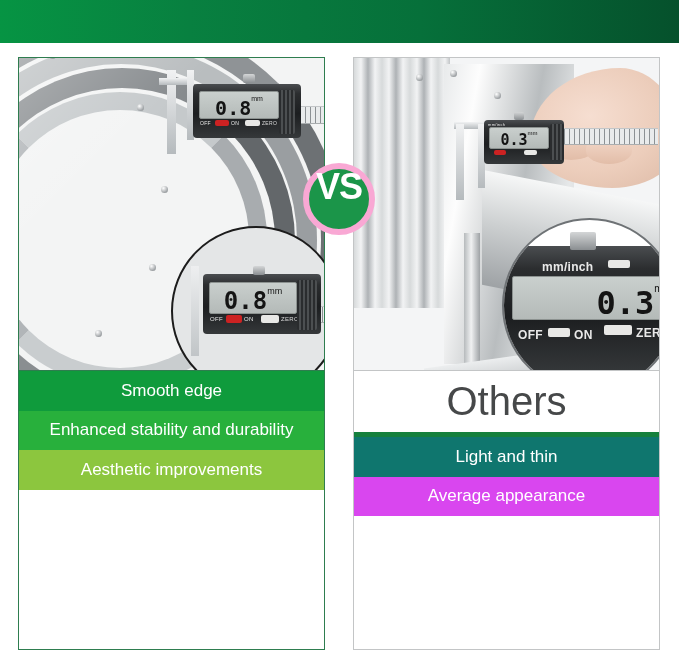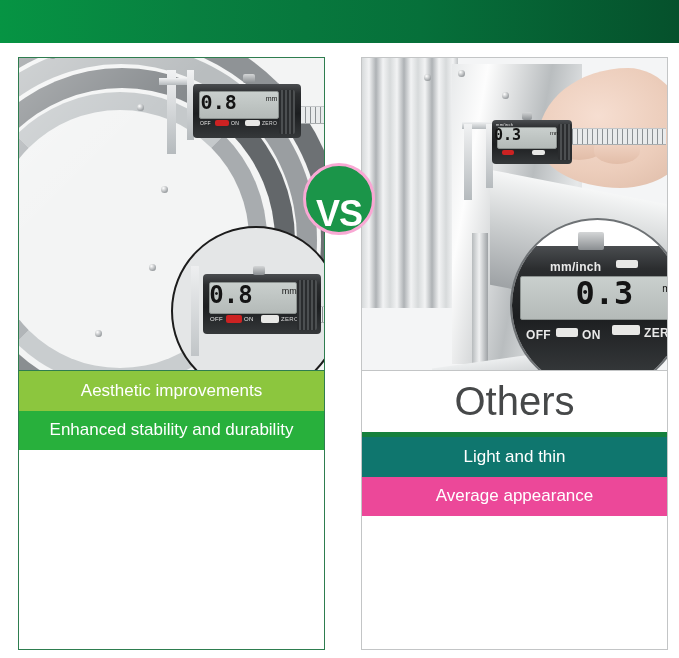--- a/index.html
+++ b/index.html
@@ -28,21 +28,21 @@
     position: absolute;
     top: 57px;
     width: 307px;
     height: 593px;
     box-sizing: border-box;
     background: #ffffff;
     display: flex;
     flex-direction: column;
   }
   .panel.ours   { left: 18px;  border: 1.5px solid #2e7d4f; }
-  .panel.others { left: 353px; border: 1.5px solid #c3c5c6; margin-left: 8px; }
+  .panel.others { left: 353px; border: 1.5px solid #c3c5c6; }
 
   
   .photo {
     position: relative;
     height: 313px;
     overflow: hidden;
     box-sizing: border-box;
     border-bottom: 1.5px solid #d8dad9;
   }
   .photo.ours   { border-bottom-color: #2e7d4f; background: #f3f4f4; }
@@ -137,23 +137,22 @@
     position: absolute;
     background: linear-gradient(180deg, #4a4d50 0%, #2b2d2f 18%, #1c1e20 55%, #35383a 100%);
     border-radius: 4px;
   }
   .cal-screen {
     position: absolute;
     background: linear-gradient(180deg, #c9cfcd, #b4bab8);
     border: 1px solid #8c9290;
     border-radius: 2px;
     display: flex;
-    align-items: flex-start;
+    align-items: flex-end;
     justify-content: center;
-    gap: 29px;
   }
   .cal-value {
     color: #141414;
     font-family: "DejaVu Sans Mono", monospace;
     font-weight: bold;
     letter-spacing: 0px;
     line-height: 1;
   }
   .cal-unit {
     color: #141414;
@@ -215,24 +214,24 @@
     background: #ffffff;
   }
 
   
   .vs-badge {
     position: absolute;
     left: 303px; top: 163px;
     width: 72px; height: 72px;
     border-radius: 50%;
     background: #1b9549;
-    border: 3px solid #f9a8d4;
+    border: 6px solid #f9a8d4;
     box-sizing: border-box;
     display: flex;
-    align-items: flex-end;
+    align-items: flex-start;
     justify-content: center;
     z-index: 20;
   }
   .vs-badge span {
     color: #ffffff;
     font-size: 36px;
     font-weight: bold;
     letter-spacing: -1px;
     line-height: 1;
   }
@@ -329,25 +328,28 @@
         <div class="cal-btn red" style="left:35px; top:49px; width:16px; height:8px;"></div>
         <div class="cal-label" style="left:53px; top:50px; font-size:6px;">ON</div>
         <div class="cal-btn" style="left:70px; top:49px; width:18px; height:8px;"></div>
         <div class="cal-label" style="left:90px; top:50px; font-size:6px; color:#d9d9d9;">ZERO</div>
         <div class="cal-thumb" style="left:106px; top:14px; width:20px; height:50px;"></div>
       </div>
     </div>
   </div>
 
 
+  <div class="feature-row" style="background: rgb(15, 155, 60);">
+    <span>Smooth edge</span>
+  </div>
+  <div class="feature-row" style="background: rgb(40, 176, 60);">
+    <span>Enhanced stability and durability</span>
+  </div>
   <div class="feature-row" style="background: rgb(140, 198, 62);">
     <span>Aesthetic improvements</span>
-  </div>
-  <div class="feature-row" style="background: rgb(40, 176, 60);">
-    <span>Enhanced stability and durability</span>
   </div>
 
 </div>
 
 <div class="panel others">
 
   <div class="photo others">
 
     <div>
       <div class="sheet-corrugated"></div>
@@ -397,21 +399,21 @@
       <div class="cal-btn" style="left:100px; top:105px; width:28px; height:10px;"></div>
       <div class="cal-label" style="left:132px; top:106px; font-size:12px; font-weight:bold;">ZERO</div>
     </div>
   </div>
 
   <div class="panel-title others" style="color: rgb(70, 72, 73);">Others</div>
 
   <div class="feature-row" style="background: #0f766e;">
     <span>Light and thin</span>
   </div>
-  <div class="feature-row" style="background: #ec4899;">
+  <div class="feature-row" style="background: #d946ef;">
     <span>Average appearance</span>
   </div>
 
   <div class="footer-row">
     <span class="quality"></span>
   </div>
 </div>
 
 <div class="vs-badge" style="background: rgb(27, 149, 73);">
   <span>VS</span>

